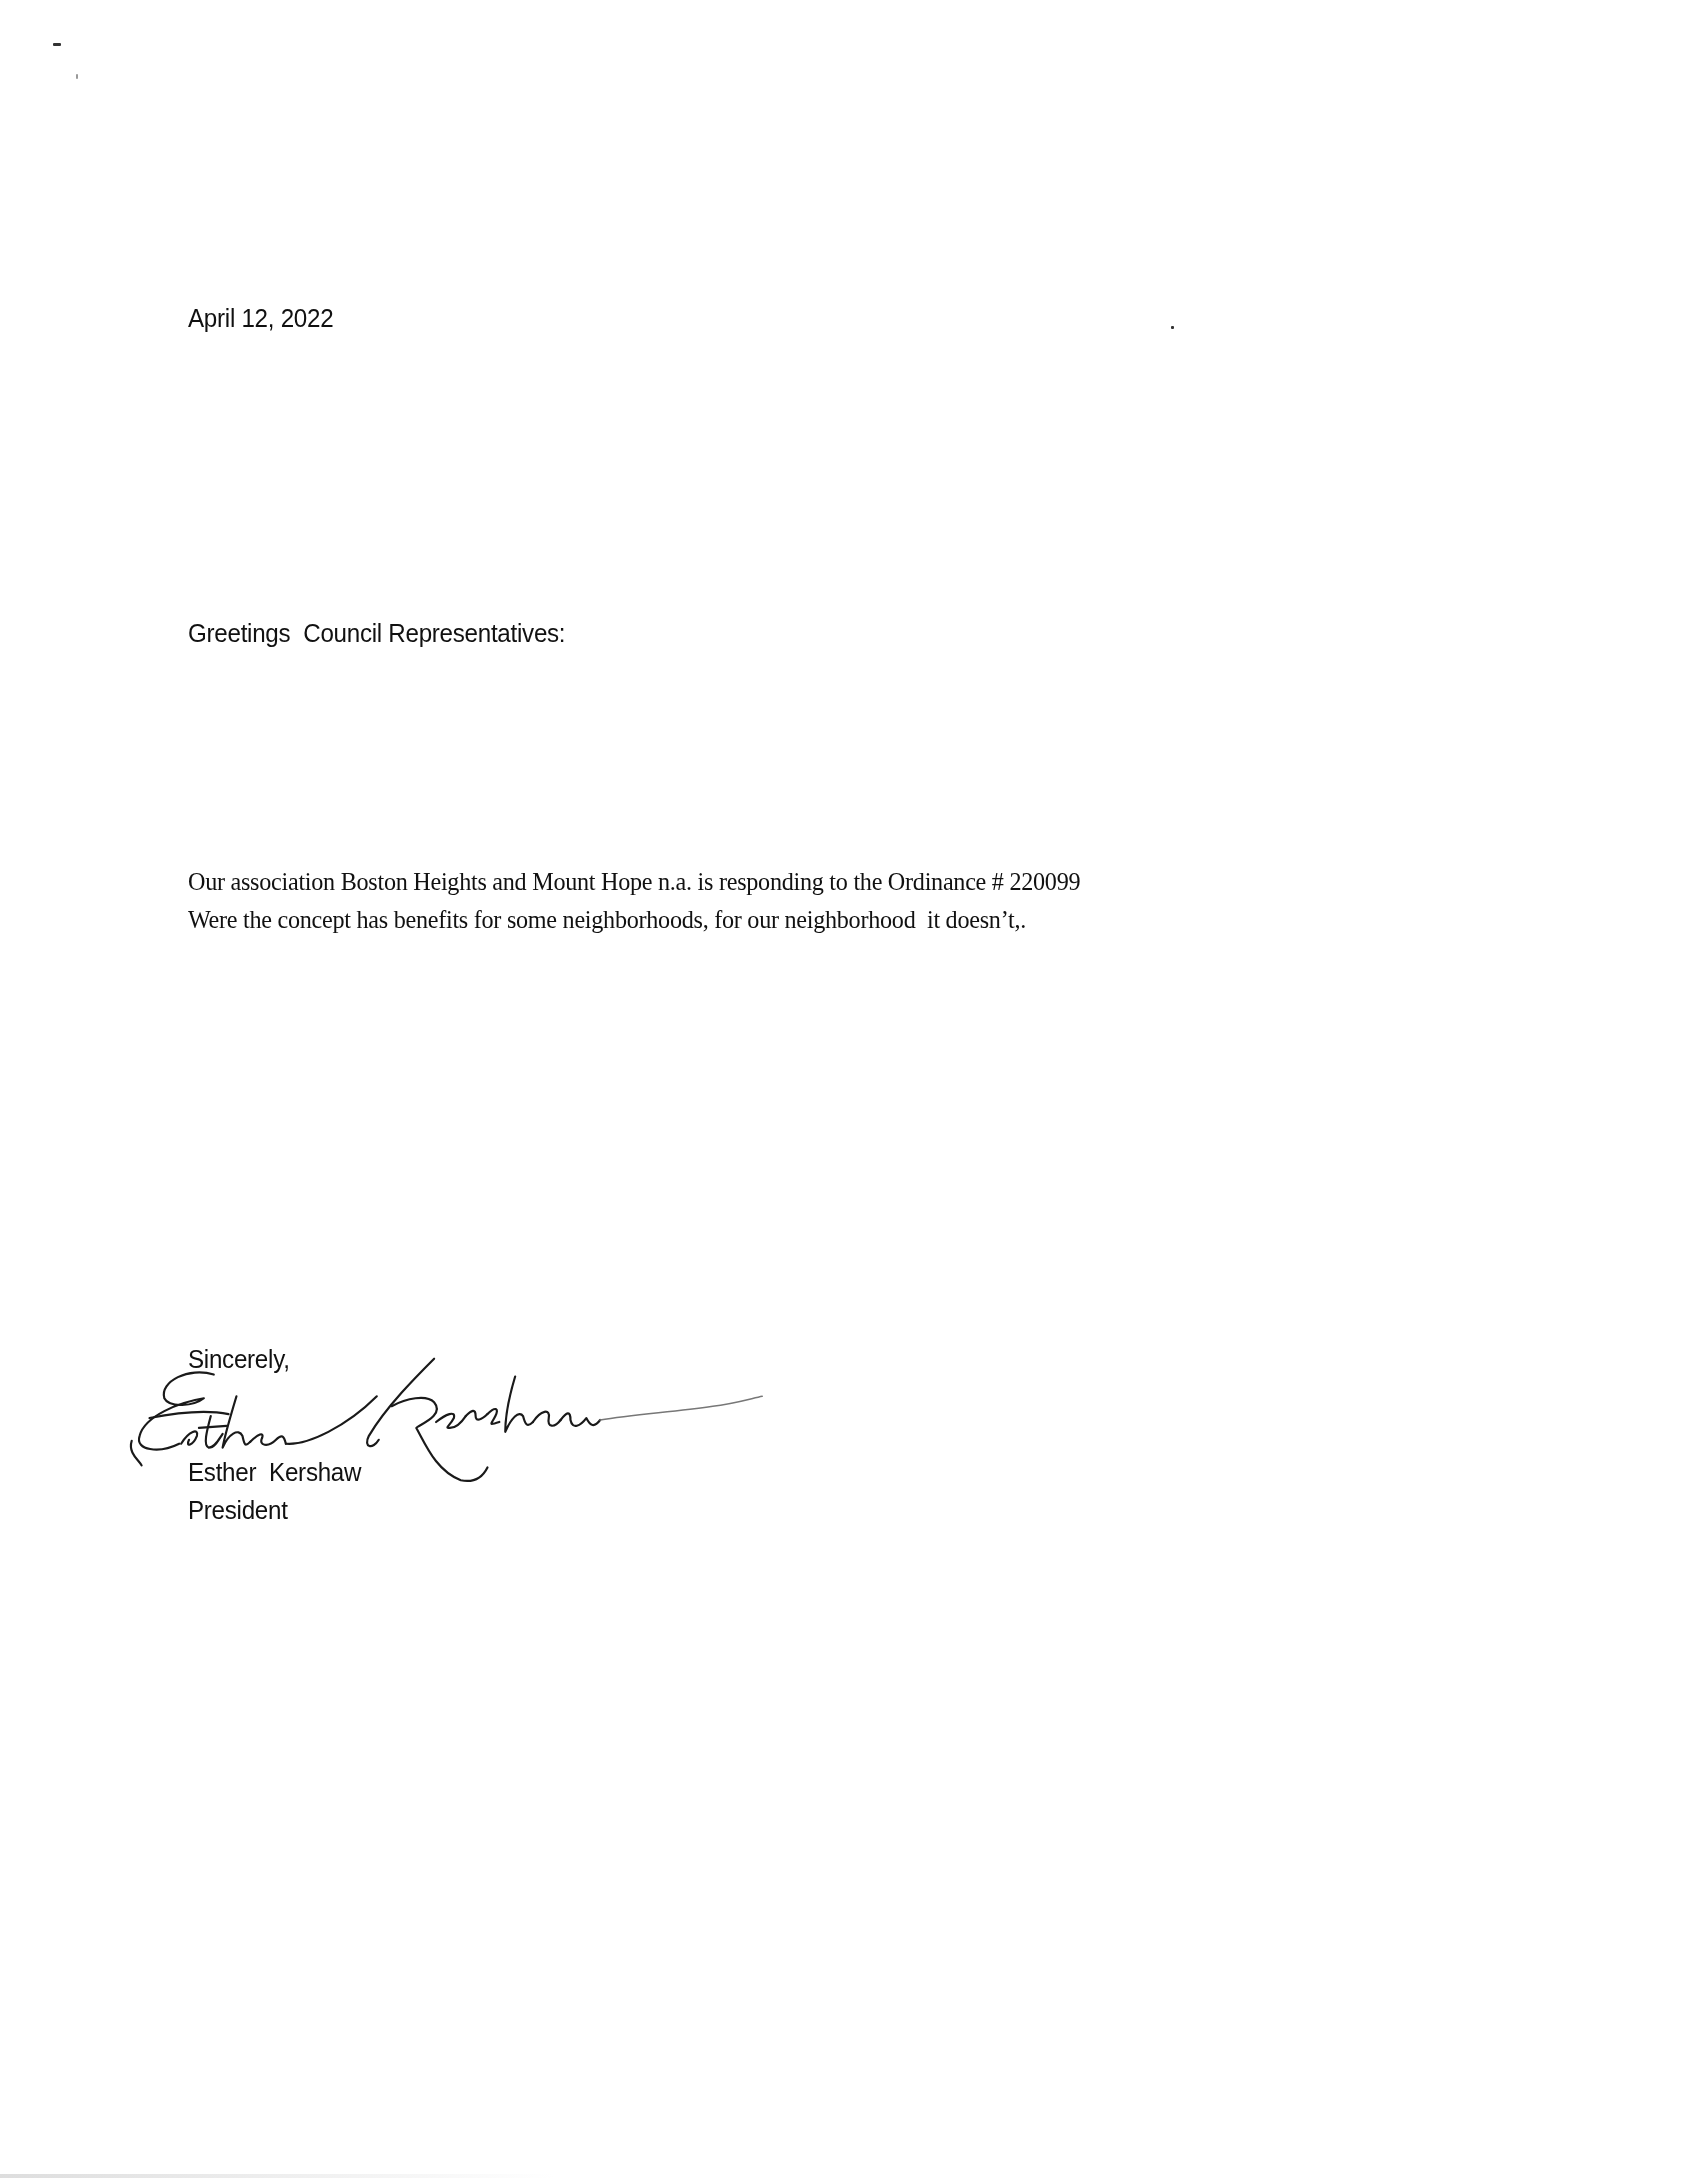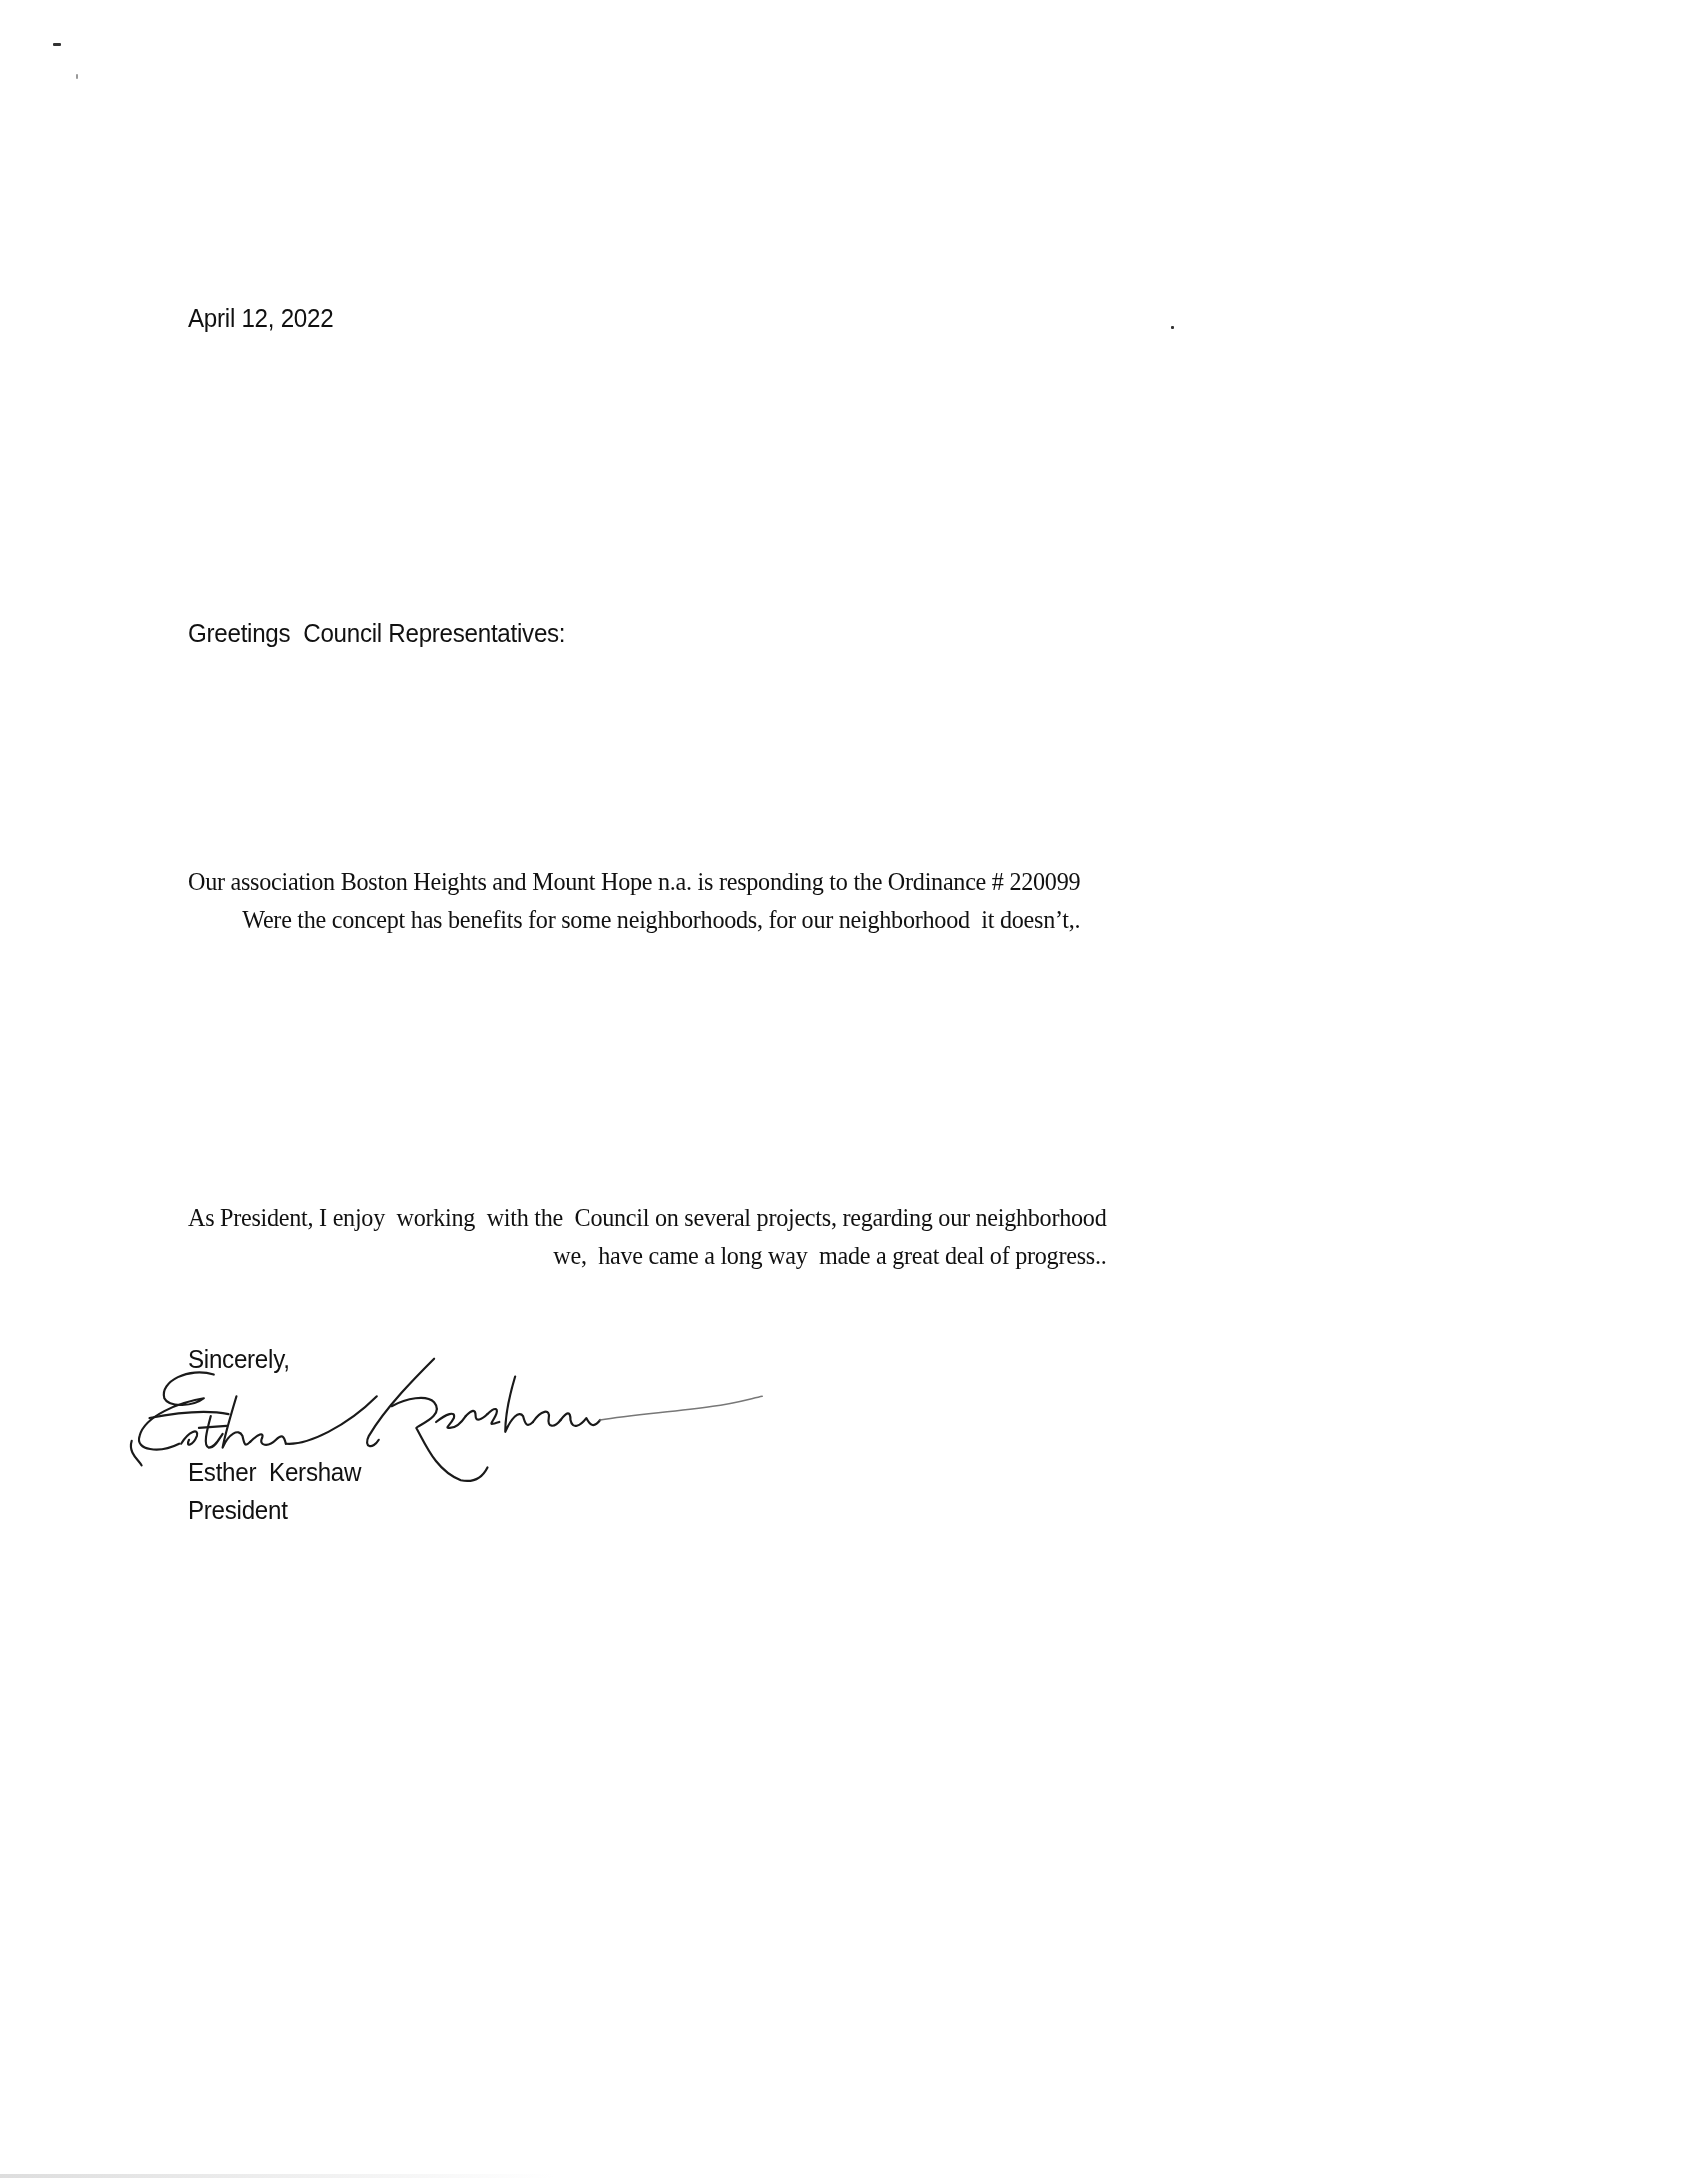--- a/index.html
+++ b/index.html
@@ -14,21 +14,20 @@
       overflow: hidden;
       font-family: "Liberation Sans", sans-serif;
       color: #111111;
     }
     .page {
       position: absolute;
       left: 0; top: 0;
       width: 1683px;
       height: 2178px;
       background: #ffffff;
-      text-align: right;
     }
     .txt {
       position: absolute;
       left: 188px;
       font-size: 26px;
       line-height: 38px;
       white-space: pre;
       letter-spacing: -0.3px;
       transform: scaleX(0.93);
       transform-origin: left center;
@@ -86,24 +85,20 @@
 
   <div class="txt greeting">Greetings  Council Representatives:</div>
 
   <div class="para p1">
     <span class="line">Our association Boston Heights and Mount Hope n.a. is responding to the Ordinance # 220099</span>
     <span class="line">Were the concept has benefits for some neighborhoods, for our neighborhood  it doesn’t,.</span>
   </div>
 
 
 
-  <div class="para p4">
-    <span class="line">As President, I enjoy  working  with the  Council on several projects, regarding our neighborhood</span>
-    <span class="line">we,  have came a long way  made a great deal of progress..</span>
-  </div>
 
   <div class="txt closing">Sincerely,</div>
 
   <svg class="signature" viewBox="0 0 740 170" fill="none" stroke="#1a1a1a" stroke-width="2.2" stroke-linecap="round" stroke-linejoin="round">
 
     <path d="M95,38 C70,30 40,45 45,62 C50,72 75,70 85,62 C60,66 25,80 20,100 C15,115 40,118 60,108"></path>
     <path d="M30,82 C60,76 90,74 110,78"></path>
     <path d="M12,105 C8,118 20,125 22,130"></path>
 
     <path d="M62,108 C70,95 80,92 78,100 C74,110 66,112 70,104"></path>

